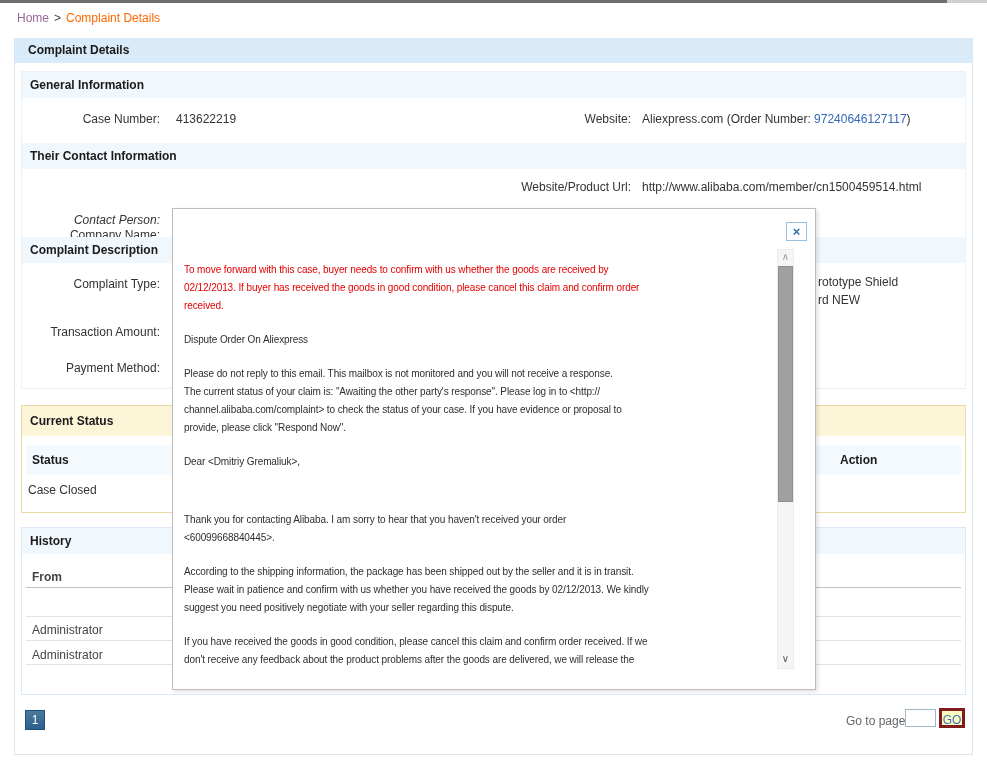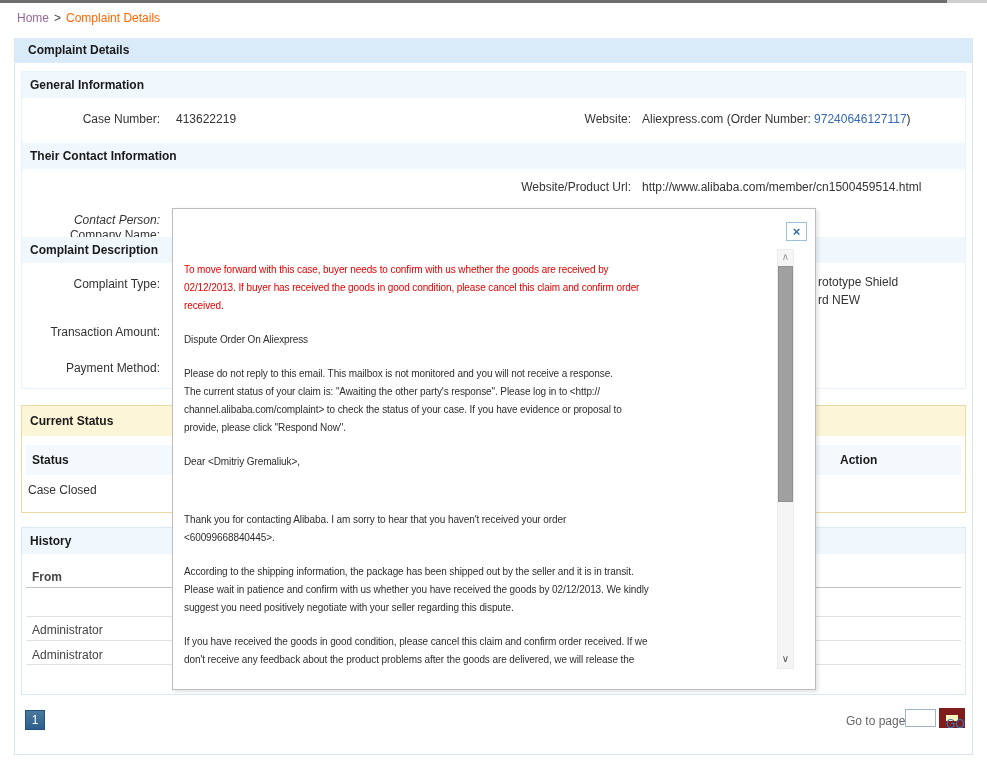--- a/index.html
+++ b/index.html
@@ -76,21 +76,21 @@
   #hist-sep-0 { top:616px; }
   #hist-sep-1 { top:640px; }
   #hist-sep-2 { top:664px; }
 
   
   #page-btn-1 { left:25px; top:710px; width:20px; height:20px; background:linear-gradient(#49799c,#2d5f8e);
     border:1px solid #23517f; color:#fff; text-align:center; line-height:19px; cursor:pointer; }
   #goto-label { left:846px; top:714px; color:#666; }
   #goto-input { left:905px; top:709px; width:31px; height:18px; border:1px solid #9fb6c9; background:#fff;
     font-size:11px; padding:0 2px; }
-  #go-btn { left:939px; top:708px; width:26px; height:20px; background:#fef9c3; border:7px solid #7f1d1d;
+  #go-btn { left:939px; top:708px; width:26px; height:20px; background:#fef9c3; border:3px solid #7f1d1d;
     color:#3a77b5; text-align:center; line-height:18px; cursor:pointer; }
 
   
   #modal { left:172px; top:208px; width:644px; height:482px; background:#fff; border:1px solid #bcbcbc;
     box-shadow:2px 2px 4px rgba(0,0,0,0.12); z-index:10; overflow:hidden; }
   #modal-close { position:absolute; left:613px; top:13px; width:21px; height:19px; background:#fdfeff;
     border:1px solid #9cc0dc; color:#2f6da2; font-weight:bold; font-size:13px; line-height:17px;
     text-align:center; cursor:pointer; }
   #modal-scrollbar { position:absolute; left:604px; top:40px; width:17px; height:420px; background:#f5f5f5;
     border:1px solid #ececec; z-index:3; }

